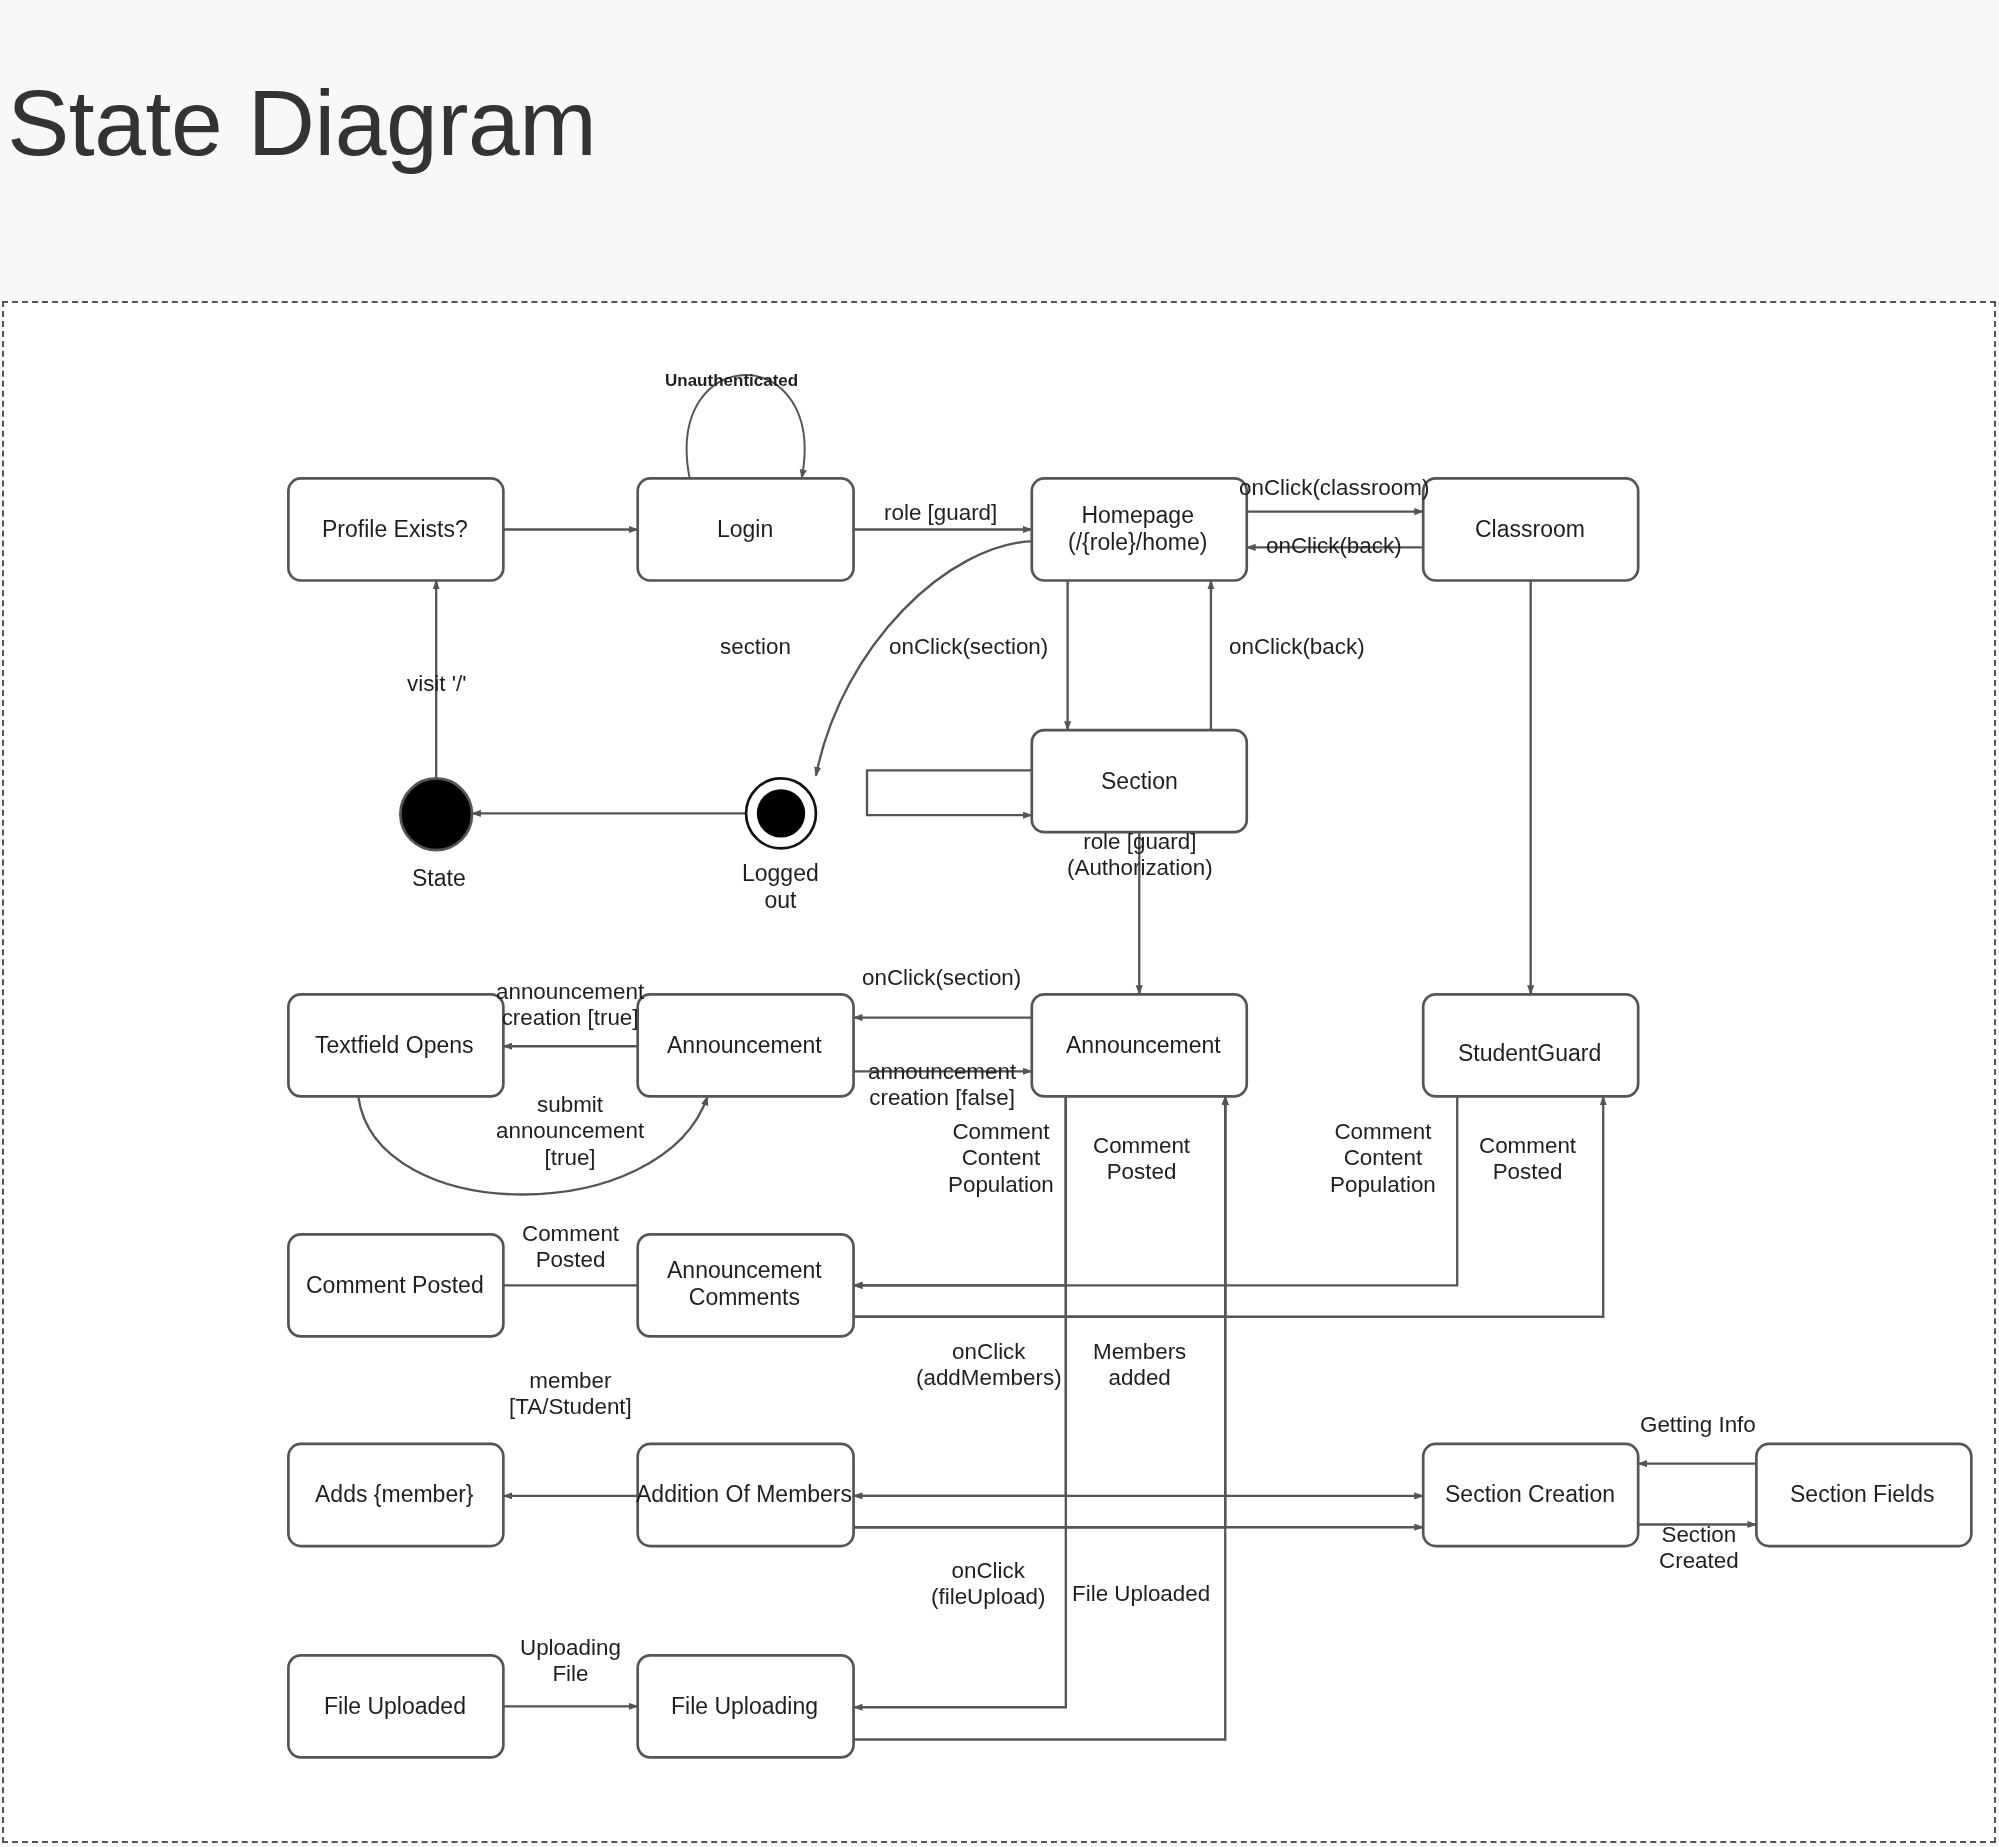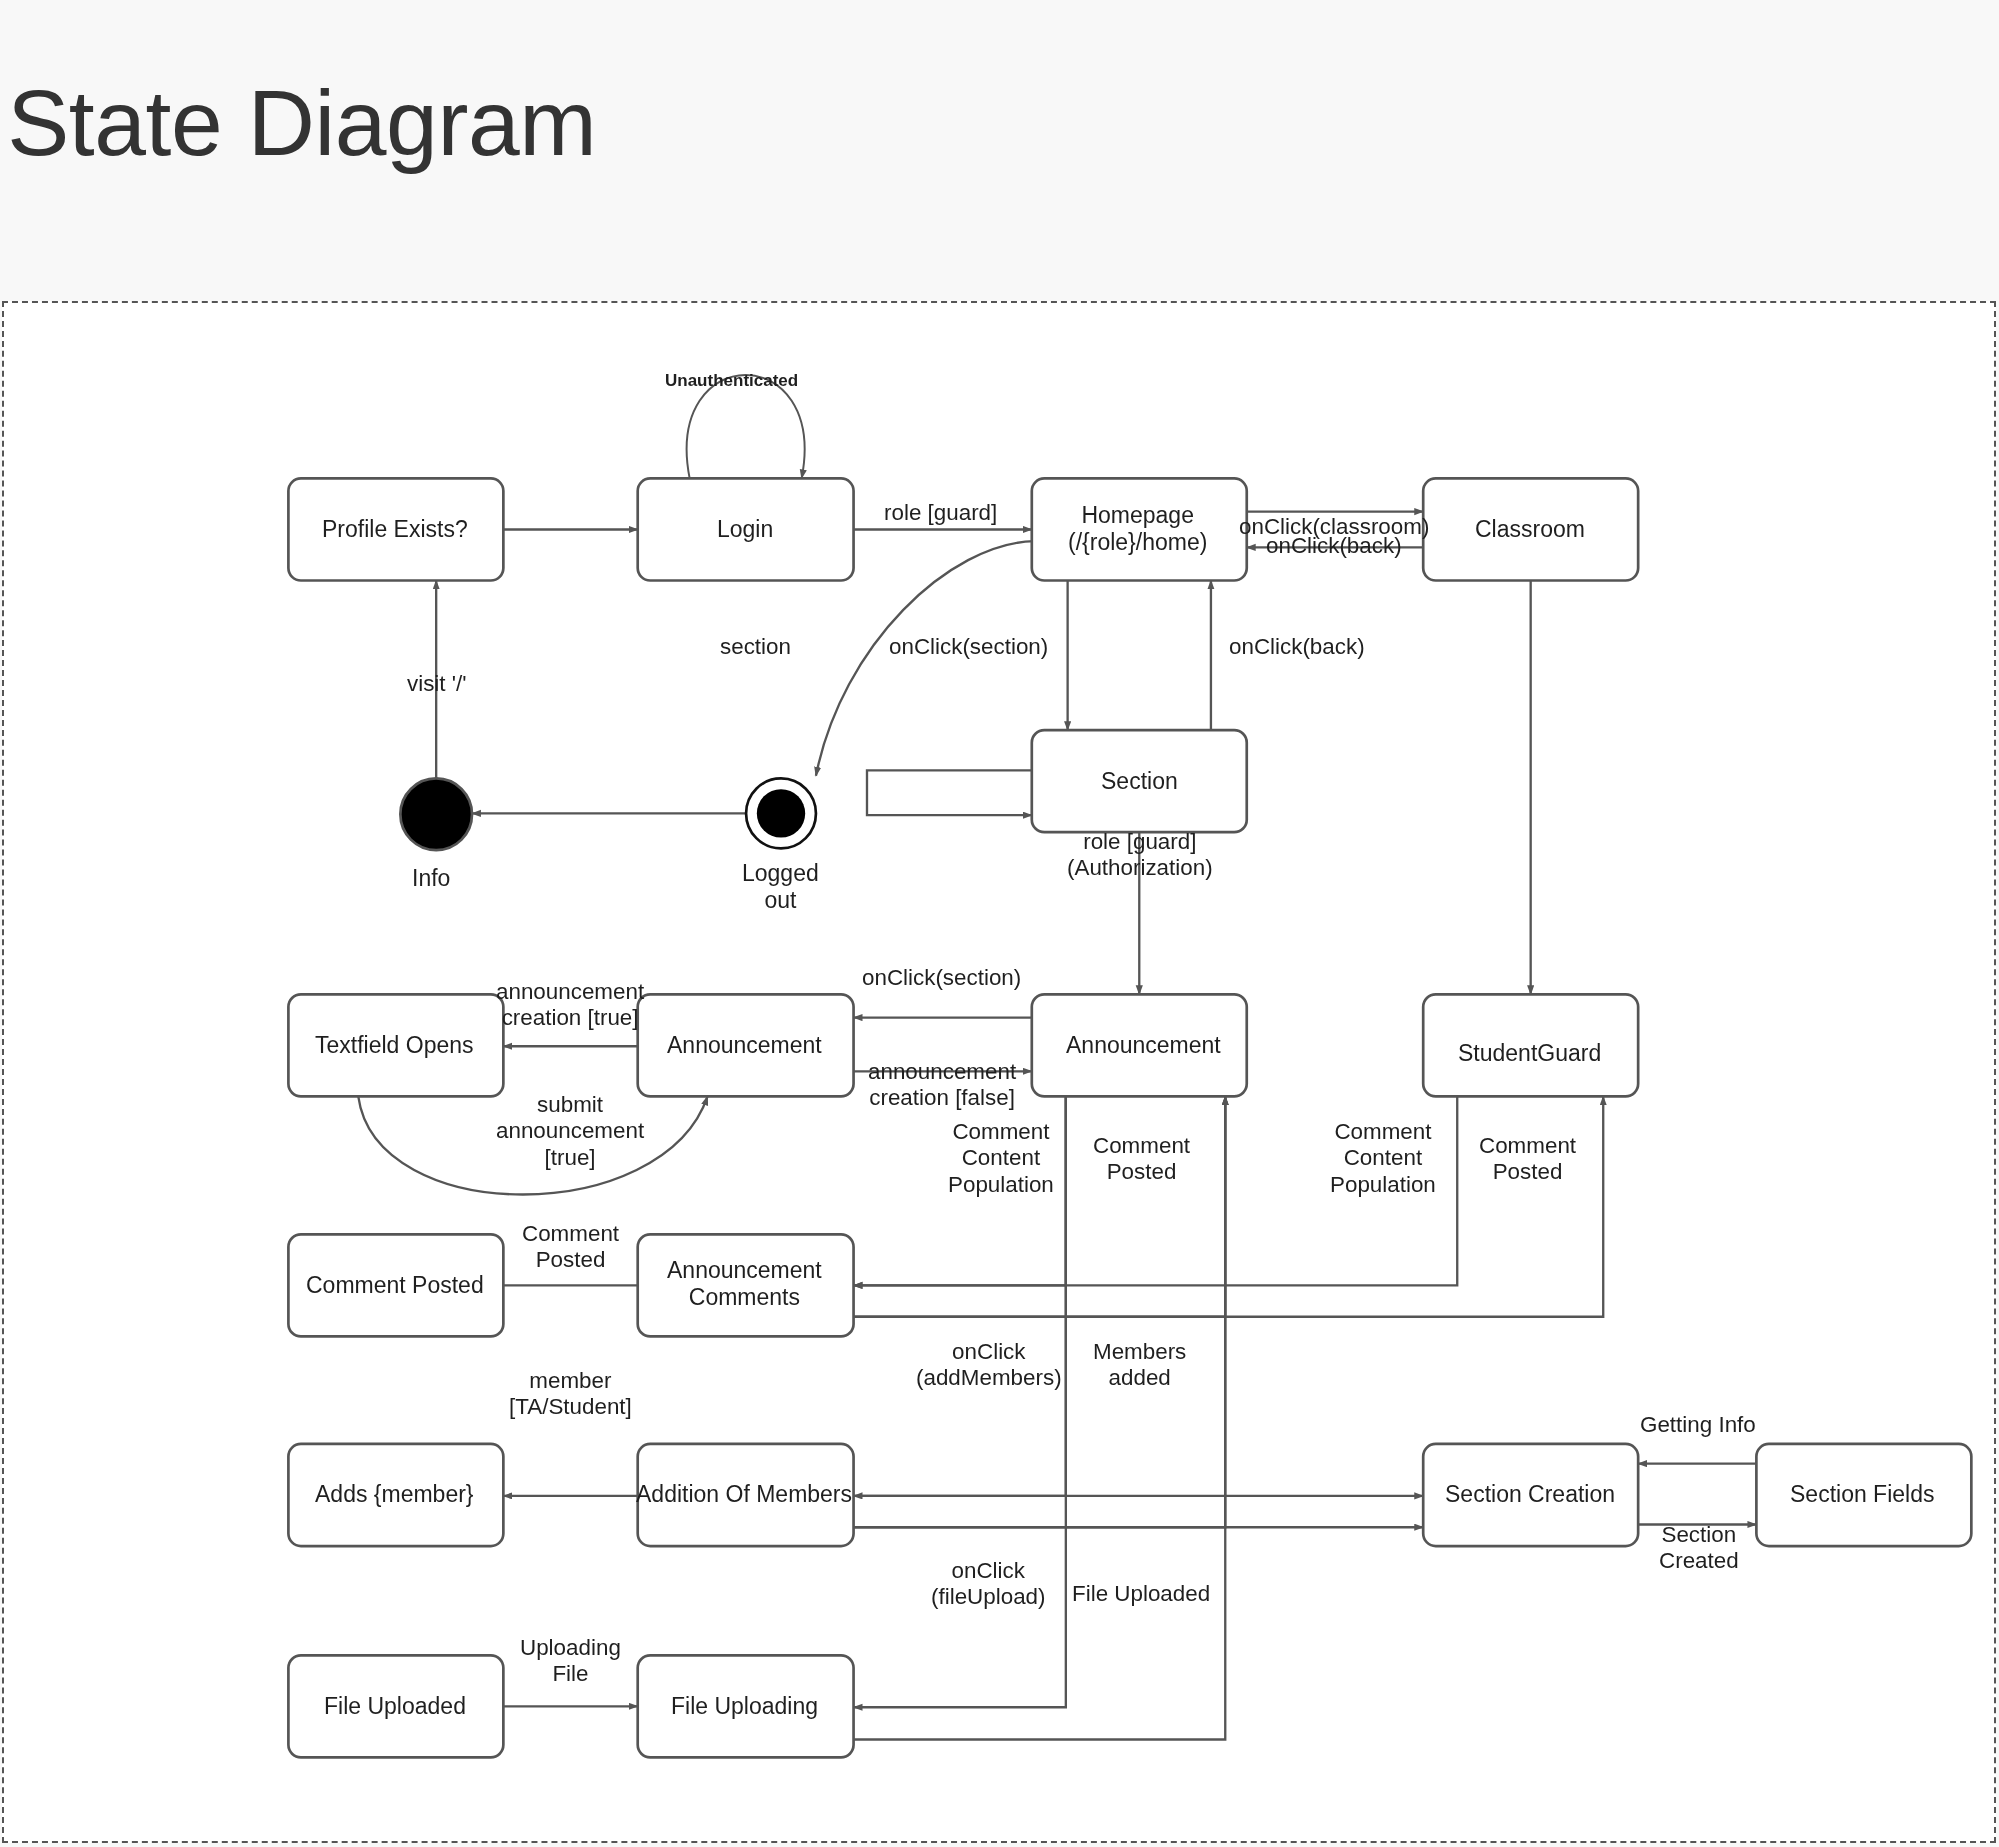--- a/index.html
+++ b/index.html
@@ -160,21 +160,21 @@
       <g>
         <rect x="712" y="1848" width="241" height="114" rx="14" ry="14" fill="#ffffff" stroke="#555555" stroke-width="3"></rect>
       </g>
       <g>
         <rect x="322" y="1848" width="240" height="114" rx="14" ry="14" fill="#ffffff" stroke="#555555" stroke-width="3"></rect>
       </g>
     </g>
 </svg>
 
 <div id="labels-layer" style="position:absolute;left:0;top:0;width:2000px;height:1848px;">
-    <div class="node-label" style="left: 412px; top: 865px; visibility: visible;">Info</div>
+    <div class="node-label" style="left: 412px; top: 865px; visibility: visible;">State</div>
     <div class="node-label" style="left: 742px; top: 860px; visibility: visible;">Logged
 out</div>
     <div class="node-label" style="left: 322px; top: 516px; visibility: visible;">Profile Exists?</div>
     <div class="node-label" style="left: 717px; top: 516px; visibility: visible;">Login</div>
     <div class="node-label" style="left: 1068px; top: 502px; visibility: visible;">Homepage
 (/{role}/home)</div>
     <div class="node-label" style="left: 1475px; top: 516px; visibility: visible;">Classroom</div>
     <div class="node-label" style="left: 1101px; top: 768px; visibility: visible;">Section</div>
     <div class="node-label" style="left: 1066px; top: 1032px; visibility: visible;">Announcement</div>
     <div class="node-label" style="left: 1458px; top: 1040px; visibility: visible;">StudentGuard</div>
@@ -185,21 +185,21 @@
     <div class="node-label" style="left: 306px; top: 1272px; visibility: visible;">Comment Posted</div>
     <div class="node-label" style="left: 636px; top: 1481px; visibility: visible;">Addition Of Members</div>
     <div class="node-label" style="left: 315px; top: 1481px; visibility: visible;">Adds {member}</div>
     <div class="node-label" style="left: 1445px; top: 1481px; visibility: visible;">Section Creation</div>
     <div class="node-label" style="left: 1790px; top: 1481px; visibility: visible;">Section Fields</div>
     <div class="node-label" style="left: 671px; top: 1693px; visibility: visible;">File Uploading</div>
     <div class="node-label" style="left: 324px; top: 1693px; visibility: visible;">File Uploaded</div>
     <div class="edge-label" style="left: 407px; top: 671px; visibility: visible;">visit '/'</div>
     <div class="edge-label bold" style="left: 665px; top: 371px; visibility: visible;">Unauthenticated</div>
     <div class="edge-label" style="left: 884px; top: 500px; visibility: visible;">role [guard]</div>
-    <div class="edge-label" style="left: 1239px; top: 475px; visibility: visible; margin-top: 39px;">onClick(classroom)</div>
+    <div class="edge-label" style="left: 1239px; top: 475px; visibility: visible;">onClick(classroom)</div>
     <div class="edge-label" style="left: 1266px; top: 533px; visibility: visible;">onClick(back)</div>
     <div class="edge-label" style="left: 1229px; top: 634px; visibility: visible;">onClick(back)</div>
     <div class="edge-label" style="left: 889px; top: 634px; visibility: visible;">onClick(section)</div>
     <div class="edge-label" style="left: 720px; top: 634px; visibility: visible;">section</div>
     <div class="edge-label" style="left: 1067px; top: 829px; visibility: visible;">role [guard]
 (Authorization)</div>
     <div class="edge-label" style="left: 862px; top: 965px; visibility: visible;">onClick(section)</div>
     <div class="edge-label" style="left: 868px; top: 1059px; visibility: visible;">announcement
 creation [false]</div>
     <div class="edge-label" style="left: 496px; top: 979px; visibility: visible;">announcement

